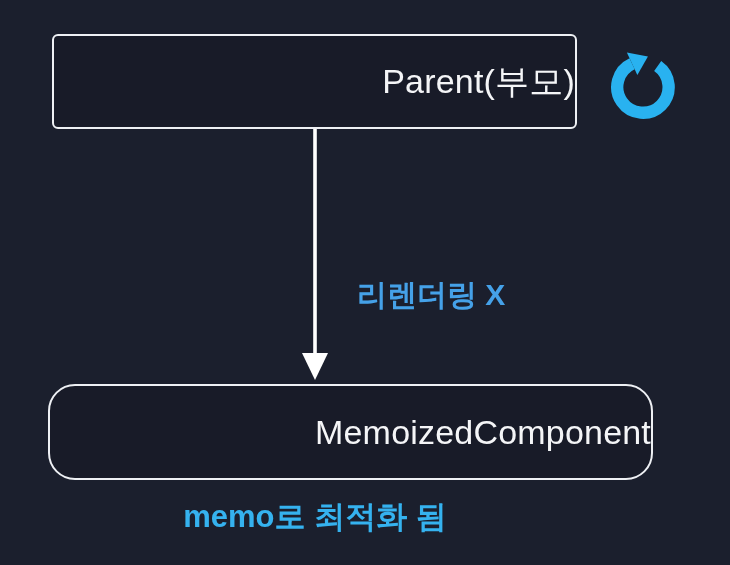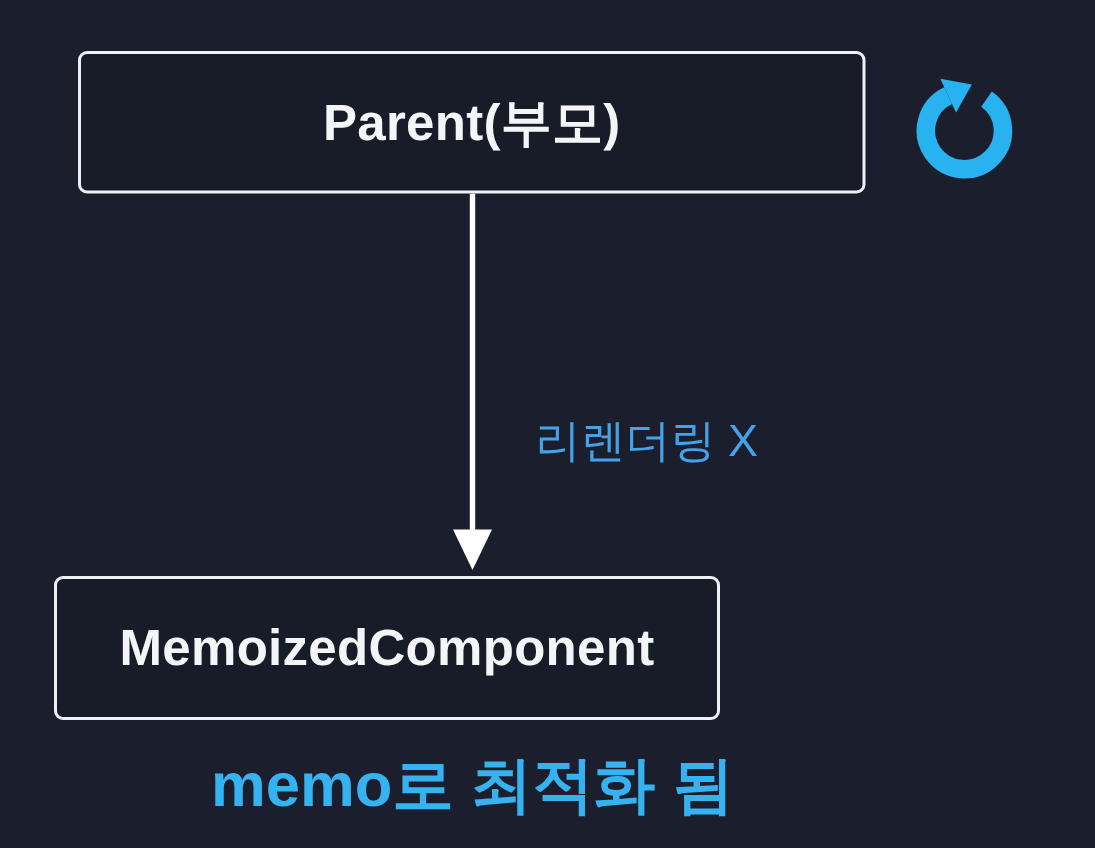--- a/index.html
+++ b/index.html
@@ -18,46 +18,46 @@
     position:relative;
     width:730px;height:565px;
     background:var(--bg);
     overflow:hidden;
   }
   .node-box{
     position:absolute;
     background:var(--box-fill);
     border:2px solid var(--box-border);
     border-radius:6px;
-    display:flex;align-items:center;justify-content:center;
+    display:flex;align-items:center;justify-content:flex-end;
     color:var(--text-white);
-    font-size:34px;font-weight:700;
+    font-size:34px;font-weight:400;
     letter-spacing:0.2px;
   }
   .parent-box{left:52px;top:34px;width:525px;height:95px;}
-  .memo-box{left:36px;top:384px;width:444px;height:96px;}
+  .memo-box{left:48px;top:384px;width:605px;height:96px;border-radius:27px;}
   .refresh-icon-wrap{
     position:absolute;left:606px;top:46px;width:74px;height:74px;
   }
   .arrow-wrap{
     position:absolute;left:300px;top:129px;width:30px;height:252px;
   }
   .arrow-label{
     position:absolute;left:357px;top:272px;
     color:var(--blue-label);
-    font-size:30px;font-weight:400;
+    font-size:30px;font-weight:700;
     line-height:46px;
     white-space:nowrap;
     text-align:center;
   }
   .memo-caption{
     position:absolute;left:52px;top:496px;width:526px;
     text-align:center;
     color:var(--cyan-label);
-    font-size:41px;font-weight:700;
+    font-size:31px;font-weight:700;
     white-space:nowrap;
   }
 </style>
 </head>
 <body>
 
 <div class="canvas">
 
   <div class="node-box parent-box">
     <span>Parent(부모)</span>

